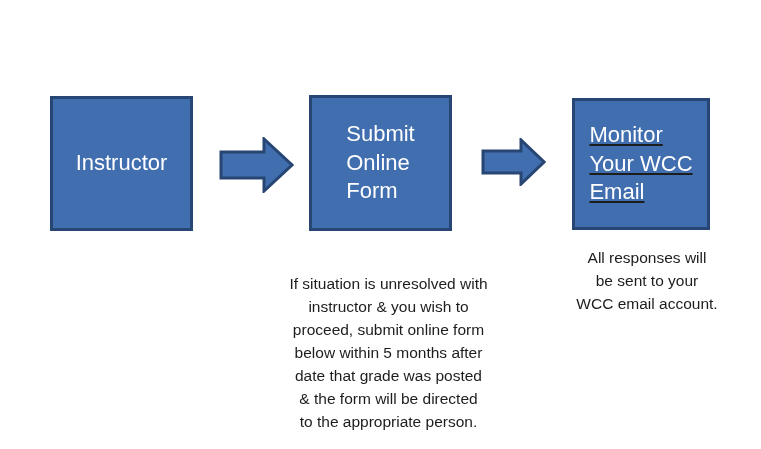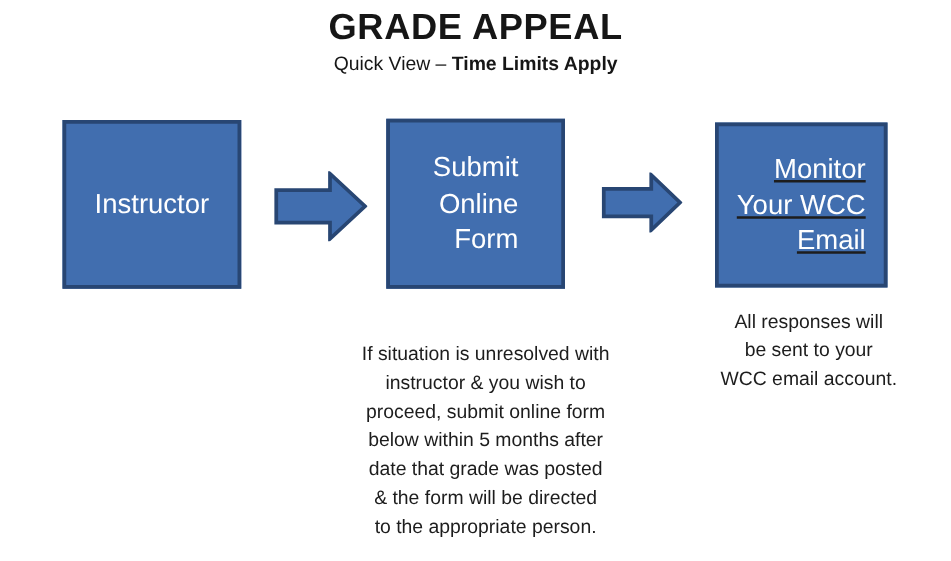--- a/index.html
+++ b/index.html
@@ -47,21 +47,21 @@
     align-items: center;
     justify-content: center;
   }
   .box1 { left: 50px;  top: 96px; width: 143px; height: 135px; }
   .box2 { left: 309px; top: 95px; width: 143px; height: 136px; }
   .box3 { left: 572px; top: 98px; width: 138px; height: 132px; text-decoration: underline; }
   .box-label {
     color: var(--label-color);
     font-size: 22px;
     line-height: 1.3;
-    text-align: right;
+    text-align: left;
     white-space: pre-line;
   }
   .arrow { position: absolute; display: block; }
   .arrow1 { left: 219px; top: 137px; width: 75px; height: 56px; }
   .arrow2 { left: 481px; top: 138px; width: 65px; height: 48px; }
   .desc {
     position: absolute;
     text-align: center;
     font-size: 15.5px;
     line-height: 23px;
@@ -70,23 +70,21 @@
   }
   .desc1 { left: 21px;  top: 246px; width: 200px; }
   .desc2 { left: 266px; top: 244px; width: 245px; margin-top: 28px; }
   .desc3 { left: 547px; top: 246px; width: 200px; }
 </style>
 </head>
 <body>
 
 <div id="canvas">
 
-  <div class="title">GRADE APPEAL</div>
 
-  <div class="subtitle"><span>Quick View – </span><span class="bold">Time Limits Apply</span></div>
 
   <div class="box box1">
     <span class="box-label">Instructor</span>
   </div>
 
   <svg class="arrow arrow1" viewBox="0 0 75 56" aria-hidden="true">
     <polygon points="2,15 45,15 45,2 73,28 45,54 45,41 2,41" style="fill:var(--box-fill); stroke:var(--box-border); stroke-width:3; stroke-linejoin:miter;"></polygon>
   </svg>
 
   <div class="box box2">

